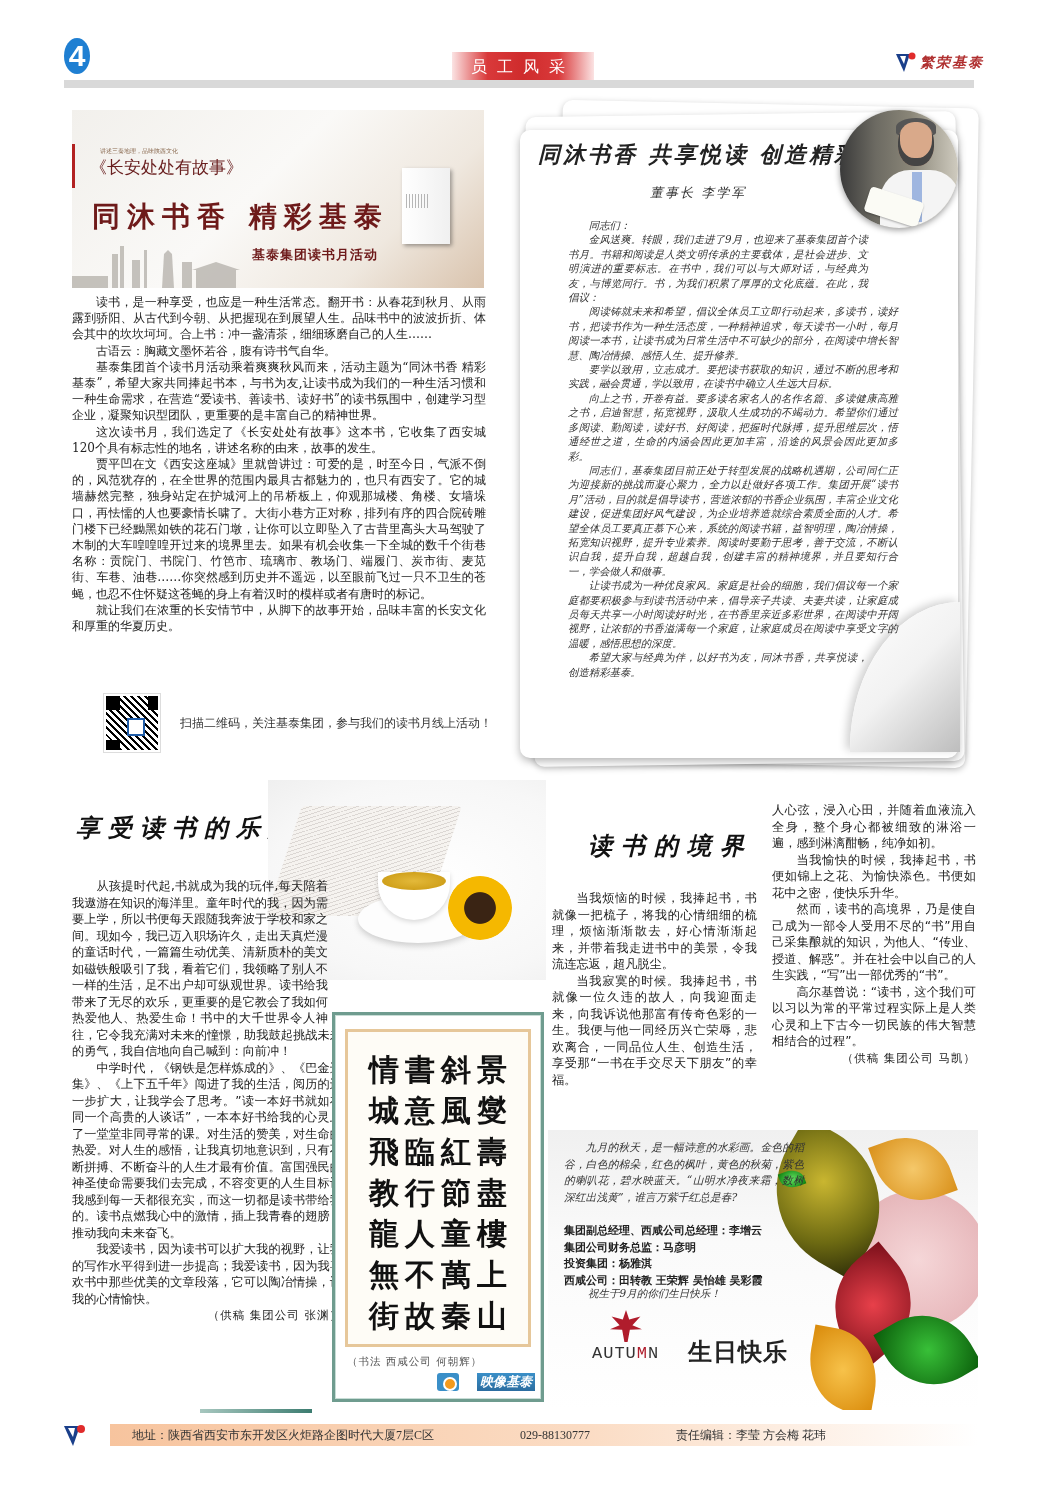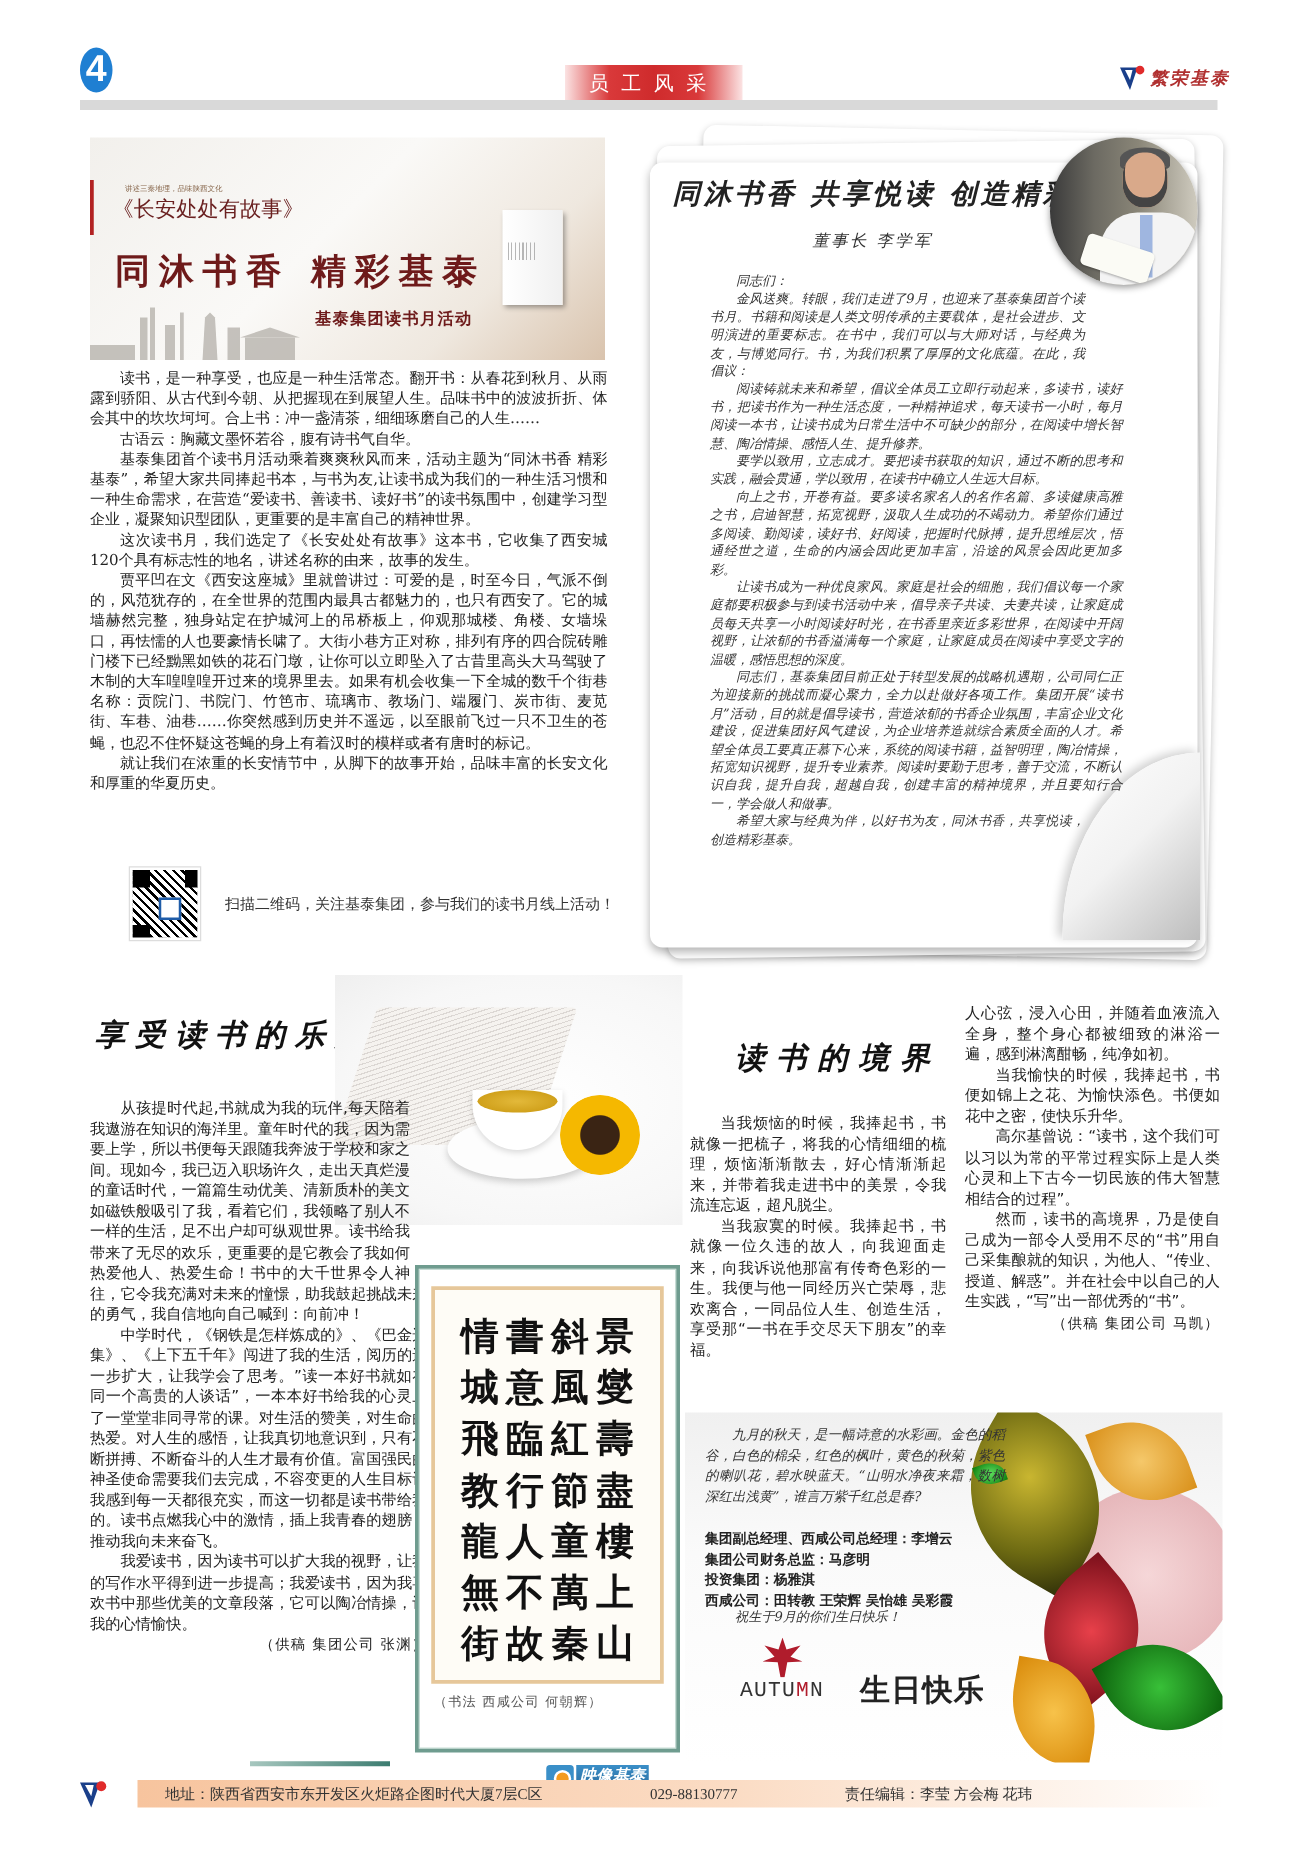--- a/index.html
+++ b/index.html
@@ -71,21 +71,21 @@
   
   .enjoy-wrapper { position: absolute; left: 72px; top: 878px; width: 270px; font-size: 12.2px; line-height: 16.5px; text-align: justify; font-family: "DejaVu Sans", sans-serif; color: #222; }
   .enjoy-wrapper p { text-indent: 2em; }
 
   
   .calli-frame { position: absolute; left: 332px; top: 1012px; width: 212px; height: 390px; border: 3px solid #6f9c8f; background: #fff; box-shadow: inset 0 0 0 1px #c8ddd6; }
   .calli-scroll { position: absolute; left: 10px; top: 14px; width: 186px; height: 318px; border: 3px solid #e6c79a; background: #fefcf6; display: flex; flex-direction: row-reverse; justify-content: center; gap: 6px; padding-top: 20px; }
   .calli-col { display: flex; flex-direction: column; align-items: center; gap: 5px; }
   .calli-char { font-size: 30px; line-height: 36px; font-weight: bold; color: #111; font-family: "DejaVu Serif", serif; }
   .calli-credit { position: absolute; left: 12px; top: 340px; font-size: 10.5px; color: #555; letter-spacing: 1px; }
-  .camera-badge { position: absolute; left: 102px; top: 358px; display: flex; align-items: flex-end; gap: 2px; margin-top: 39px; }
+  .camera-badge { position: absolute; left: 102px; top: 358px; display: flex; align-items: flex-end; gap: 18px; }
   .camera-icon { width: 22px; height: 18px; background: #3a8fc8; border-radius: 3px; position: relative; }
   .camera-icon::after { content:""; position: absolute; left: 6px; top: 4px; width: 10px; height: 10px; border-radius: 50%; background: #f39a1e; border: 2px solid #fff; }
   .camera-text { font-family: "DejaVu Sans", sans-serif; font-style: italic; font-weight: bold; font-size: 13px; color: #fff; background: linear-gradient(#3a8fc8,#2b6da0); padding: 0 3px; }
 
   
   .realm-title { position: absolute; left: 588px; top: 830px; font-size: 24px; font-weight: bold; font-style: italic; letter-spacing: 9px; color: #111; }
   .realm-col1 { position: absolute; left: 552px; top: 890px; width: 205px; font-size: 12.2px; line-height: 16.5px; text-align: justify; font-family: "DejaVu Sans", sans-serif; color: #222; }
   .realm-col1 p { text-indent: 2em; }
   .realm-col2 { position: absolute; left: 772px; top: 802px; width: 204px; font-size: 12.2px; line-height: 16.5px; text-align: justify; font-family: "DejaVu Sans", sans-serif; color: #222; }
   .realm-col2 p { text-indent: 2em; }
@@ -182,22 +182,22 @@
   <div class="hair"></div>
   <div class="head"></div>
   <div class="book"></div>
 </div>
 <div class="letter-body">
   <p class="salute">同志们：</p>
   <p class="narrow">金风送爽。转眼，我们走进了9月，也迎来了基泰集团首个读书月。书籍和阅读是人类文明传承的主要载体，是社会进步、文明演进的重要标志。在书中，我们可以与大师对话，与经典为友，与博览同行。书，为我们积累了厚厚的文化底蕴。在此，我倡议：</p>
   <p>阅读铸就未来和希望，倡议全体员工立即行动起来，多读书，读好书，把读书作为一种生活态度，一种精神追求，每天读书一小时，每月阅读一本书，让读书成为日常生活中不可缺少的部分，在阅读中增长智慧、陶冶情操、感悟人生、提升修养。</p>
   <p>要学以致用，立志成才。要把读书获取的知识，通过不断的思考和实践，融会贯通，学以致用，在读书中确立人生远大目标。</p>
   <p>向上之书，开卷有益。要多读名家名人的名作名篇、多读健康高雅之书，启迪智慧，拓宽视野，汲取人生成功的不竭动力。希望你们通过多阅读、勤阅读，读好书、好阅读，把握时代脉搏，提升思维层次，悟通经世之道，生命的内涵会因此更加丰富，沿途的风景会因此更加多彩。</p>
+  <p>同志们，基泰集团目前正处于转型发展的战略机遇期，公司同仁正为迎接新的挑战而凝心聚力，全力以赴做好各项工作。集团开展“读书月”活动，目的就是倡导读书，营造浓郁的书香企业氛围，丰富企业文化建设，促进集团好风气建设，为企业培养造就综合素质全面的人才。希望全体员工要真正慕下心来，系统的阅读书籍，益智明理，陶冶情操，拓宽知识视野，提升专业素养。阅读时要勤于思考，善于交流，不断认识自我，提升自我，超越自我，创建丰富的精神境界，并且要知行合一，学会做人和做事。</p>
   <p>让读书成为一种优良家风。家庭是社会的细胞，我们倡议每一个家庭都要积极参与到读书活动中来，倡导亲子共读、夫妻共读，让家庭成员每天共享一小时阅读好时光，在书香里亲近多彩世界，在阅读中开阔视野，让浓郁的书香溢满每一个家庭，让家庭成员在阅读中享受文字的温暖，感悟思想的深度。</p>
-  <p>同志们，基泰集团目前正处于转型发展的战略机遇期，公司同仁正为迎接新的挑战而凝心聚力，全力以赴做好各项工作。集团开展“读书月”活动，目的就是倡导读书，营造浓郁的书香企业氛围，丰富企业文化建设，促进集团好风气建设，为企业培养造就综合素质全面的人才。希望全体员工要真正慕下心来，系统的阅读书籍，益智明理，陶冶情操，拓宽知识视野，提升专业素养。阅读时要勤于思考，善于交流，不断认识自我，提升自我，超越自我，创建丰富的精神境界，并且要知行合一，学会做人和做事。</p>
   <p class="narrow">希望大家与经典为伴，以好书为友，同沐书香，共享悦读，创造精彩基泰。</p>
 </div>
 
 <div class="enjoy-title">享受读书的乐趣</div>
 <div class="enjoy-photo">
   <div class="book-pages"></div>
   <div class="cup"></div>
   <div class="cup-body"></div>
   <div class="tea"></div>
   <div class="sunflower"></div>
@@ -258,22 +258,22 @@
 </div>
 
 <div class="realm-title">读书的境界</div>
 <div class="realm-col1">
   <p>当我烦恼的时候，我捧起书，书就像一把梳子，将我的心情细细的梳理，烦恼渐渐散去，好心情渐渐起来，并带着我走进书中的美景，令我流连忘返，超凡脱尘。</p>
   <p>当我寂寞的时候。我捧起书，书就像一位久违的故人，向我迎面走来，向我诉说他那富有传奇色彩的一生。我便与他一同经历兴亡荣辱，悲欢离合，一同品位人生、创造生活，享受那“一书在手交尽天下朋友”的幸福。</p>
 </div>
 <div class="realm-col2">
   <p class="cont">人心弦，浸入心田，并随着血液流入全身，整个身心都被细致的淋浴一遍，感到淋漓酣畅，纯净如初。</p>
   <p>当我愉快的时候，我捧起书，书便如锦上之花、为愉快添色。书便如花中之密，使快乐升华。</p>
+  <p>然而，读书的高境界，乃是使自己成为一部令人受用不尽的“书”用自己采集酿就的知识，为他人、“传业、授道、解惑”。并在社会中以自己的人生实践，“写”出一部优秀的“书”。</p>
   <p>高尔基曾说：“读书，这个我们可以习以为常的平常过程实际上是人类心灵和上下古今一切民族的伟大智慧相结合的过程”。</p>
-  <p>然而，读书的高境界，乃是使自己成为一部令人受用不尽的“书”用自己采集酿就的知识，为他人、“传业、授道、解惑”。并在社会中以自己的人生实践，“写”出一部优秀的“书”。</p>
   <div class="credit">（供稿 集团公司 马凯）</div>
 </div>
 
 <div class="bday">
   <div class="leaf l3"></div>
   <div class="leaf l1"></div>
   <div class="leaf l2"></div>
   <div class="leaf l4"></div>
   <div class="leaf l5"></div>
   <div class="leaf l6"></div>

